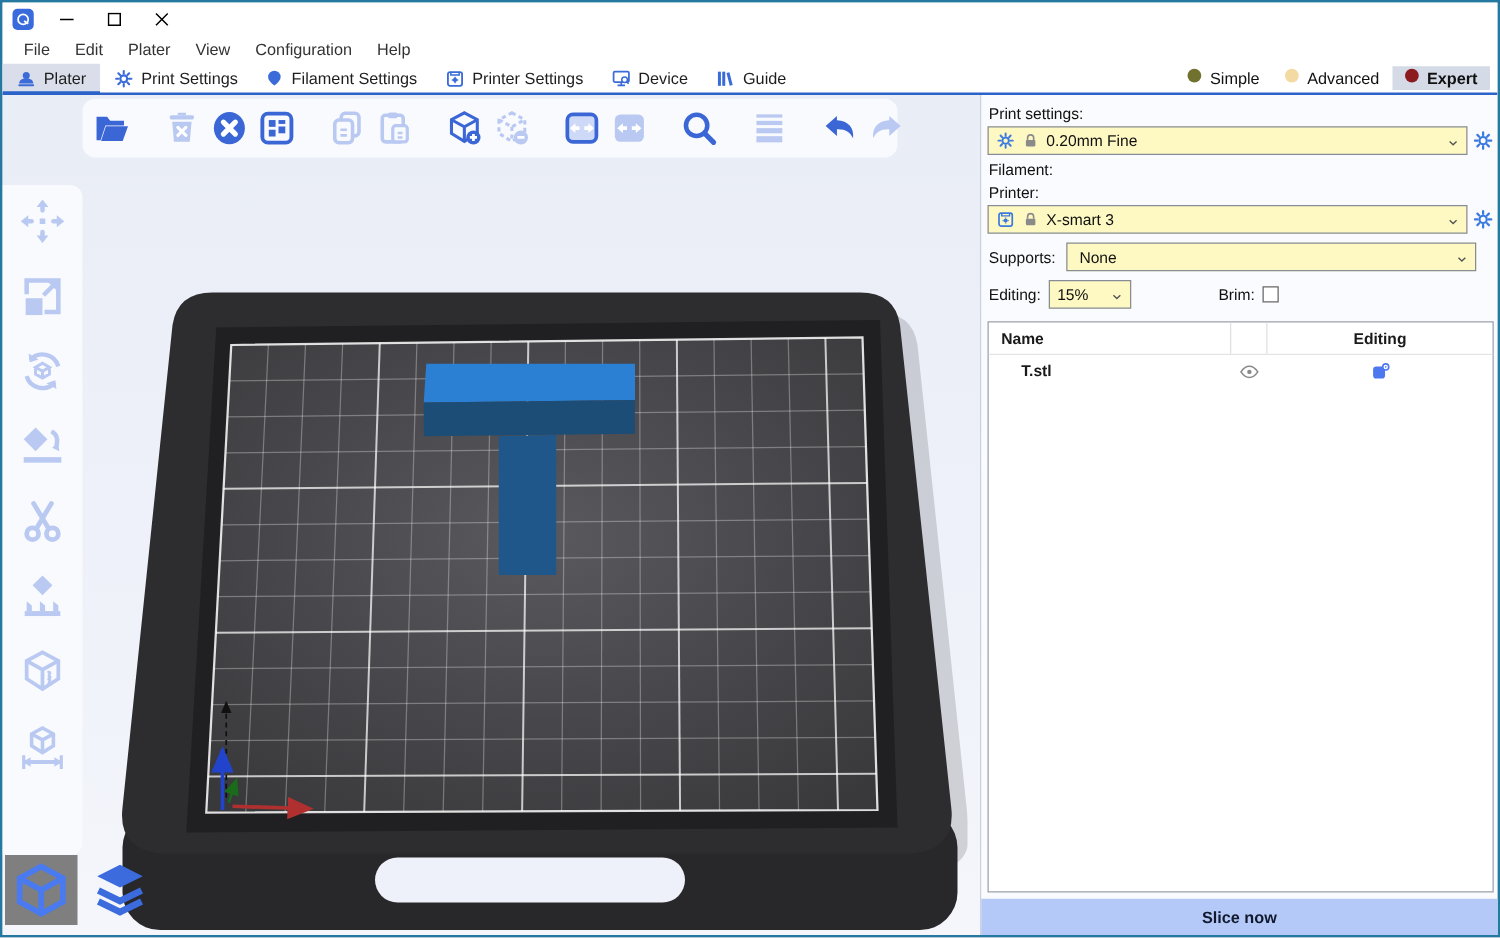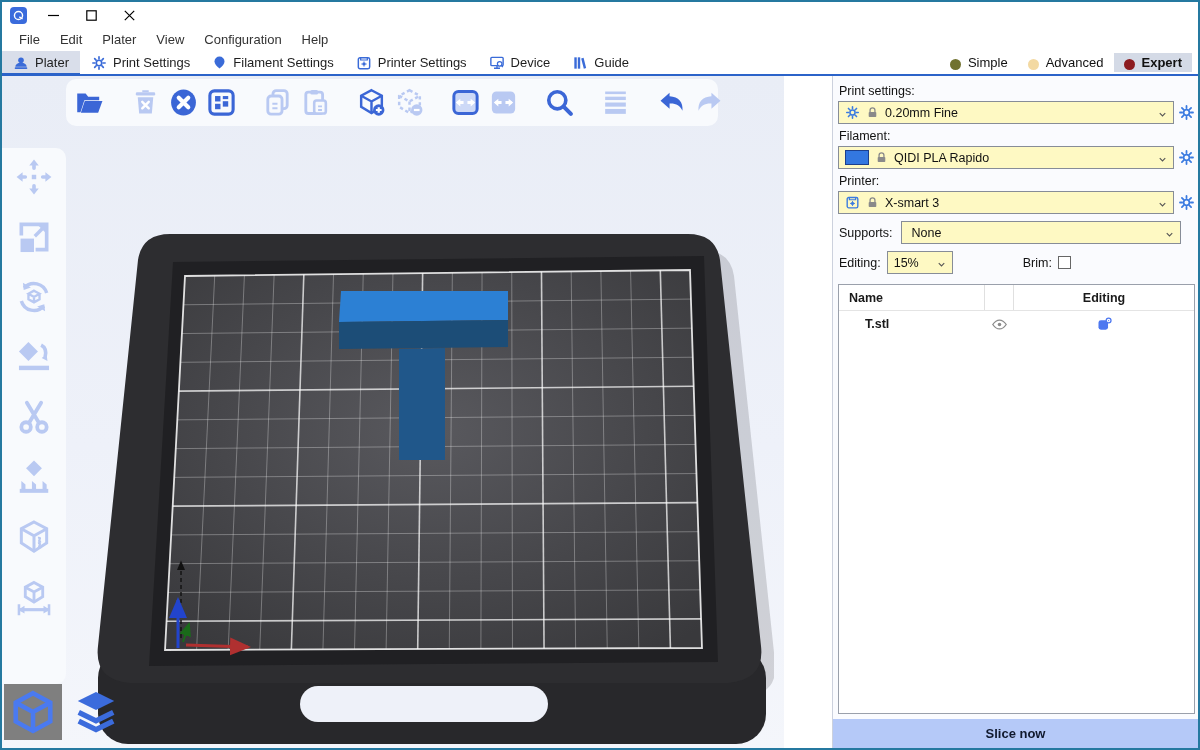--- a/index.html
+++ b/index.html
@@ -14,25 +14,25 @@
   
   .menubar{height:23px;display:flex;align-items:center;gap:2px;padding-left:8px;background:#fff;flex:0 0 auto;}
   .menu-item{font-size:13px;color:#333;padding:2px 9px;}
   
   .tabbar{height:25px;display:flex;align-items:stretch;background:#fff;border-bottom:2px solid #2b63c9;flex:0 0 auto;}
   .tab{display:flex;align-items:center;gap:6px;padding:0 11px;font-size:13px;color:#1e1e1e;position:relative;}
   .tab.selected{background:#d9deea;}
   .tab.selected::after{content:"";position:absolute;left:0;right:0;bottom:-2px;height:3px;background:#2b63c9;}
   .tab .ic{color:#3a6bd8;}
   .modes{margin-left:auto;display:flex;align-items:center;padding-right:6px;}
-  .mode{display:flex;align-items:flex-end;gap:7px;font-size:13px;color:#111;padding:2px 10px;}
+  .mode{display:flex;align-items:flex-start;gap:7px;font-size:13px;color:#111;padding:2px 10px;}
   .mode .dot{width:11px;height:11px;border-radius:50%;}
   .mode.selected{background:#d4dae6;font-weight:bold;}
   
-  .main{flex:1;display:flex;min-height:0;gap:48px;}
+  .main{flex:1;display:flex;min-height:0;}
   .viewport{position:relative;width:782px;flex:0 0 auto;background:linear-gradient(180deg,#e9edf6 0%,#eef1f9 55%,#f4f6fb 100%);overflow:hidden;}
   .strip{position:absolute;background:#f8fafd;border-radius:10px;}
   .strip-top{left:64px;top:3px;width:652px;height:47px;display:flex;align-items:center;padding:0 8px;gap:7px;}
   .strip-left{left:0;top:72px;width:64px;height:536px;display:flex;flex-direction:column;align-items:center;padding-top:10px;gap:22px;border-radius:0 10px 10px 0;}
   .tbtn{display:flex;align-items:center;justify-content:center;background:none;border:none;padding:0;}
   .tbtn .ic{width:31px;height:31px;}
   .strip-left .tbtn .ic{width:38px;height:38px;}
   .en{color:#3b66d6;}
   .dis{color:#b9c9f2;}
   .gap{width:11px;flex:0 0 auto;}
@@ -586,37 +586,20 @@
               </svg>
           </div>
           <button class="gearbtn">
               <svg class="ic" width="17" height="17">
                 <use href="#i-gear"></use>
               </svg>
             </button>
         </div>
 
         <div class="plabel">Filament:</div>
-        <div class="combo-row">
-          <div class="combo">
-            <span class="swatch" style="background-color: rgb(51, 119, 224);"></span>
-            <svg class="ic lock">
-                <use href="#i-lock"></use>
-              </svg>
-            <span>QIDI PLA Rapido</span>
-            <svg class="ic chev" width="11" height="11">
-                <use href="#i-chev"></use>
-              </svg>
-          </div>
-          <button class="gearbtn">
-              <svg class="ic" width="17" height="17">
-                <use href="#i-gear"></use>
-              </svg>
-            </button>
-        </div>
 
         <div class="plabel">Printer:</div>
         <div class="combo-row">
           <div class="combo">
             <svg class="ic leadic">
                 <use href="#i-printer"></use>
               </svg>
             <svg class="ic lock">
                 <use href="#i-lock"></use>
               </svg>

